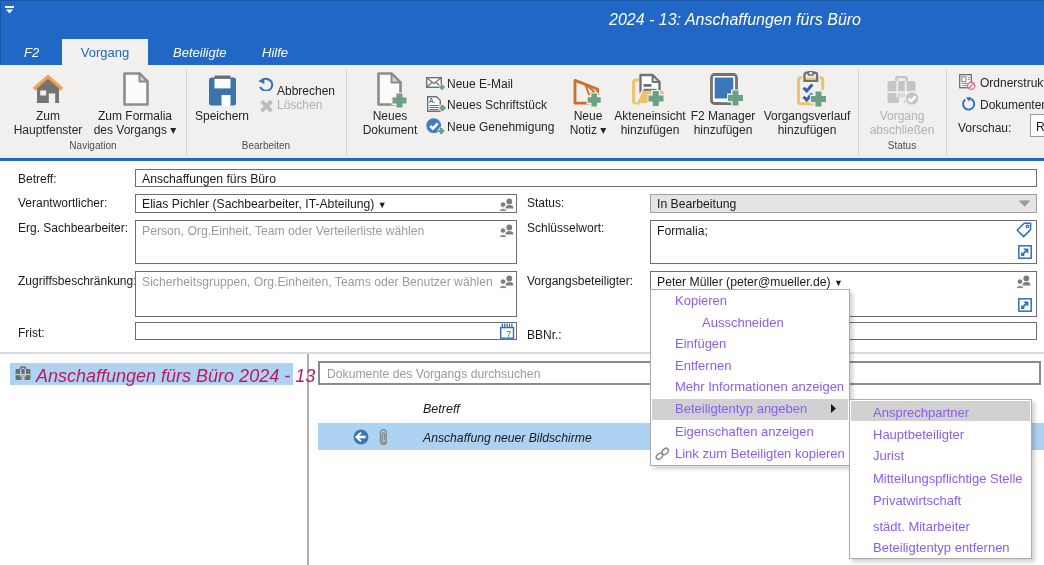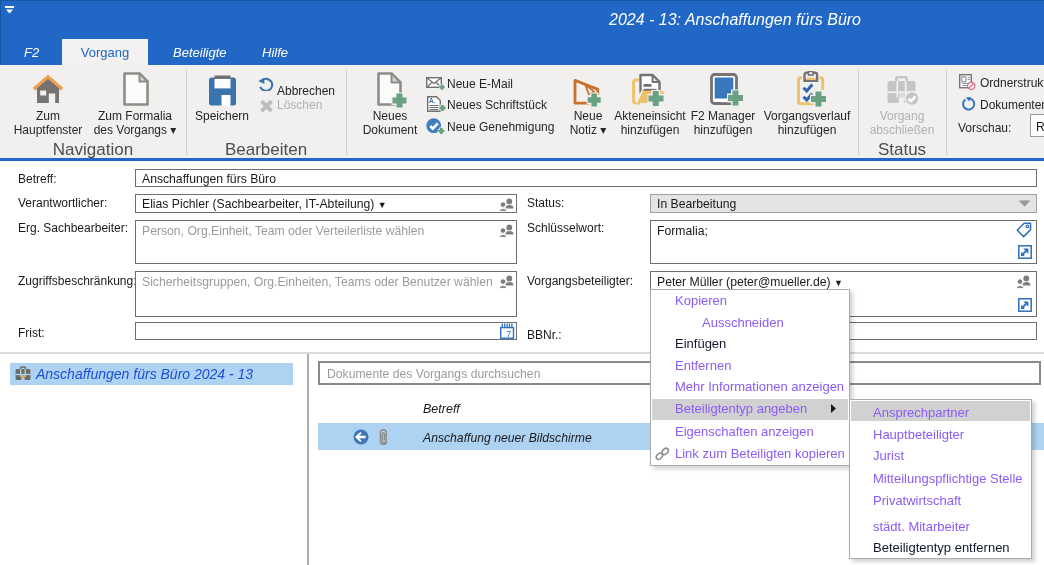--- a/index.html
+++ b/index.html
@@ -10,41 +10,41 @@
   
   #titlebar{left:0;top:0;width:1044px;height:65px;background:#2167c5;border-top:1px solid #1558a8;border-left:1px solid #1558a8;box-sizing:border-box;}
   #title{left:609px;top:12px;font-size:16px;color:#fff;}
   .tab{font-size:13px;color:#fff;top:46px;}
   #tabsel{left:62px;top:39px;width:86px;height:26px;background:#f2f1f0;}
   #tabsel span{position:absolute;left:0;right:0;top:6px;text-align:center;font-size:13px;color:#2167c5;}
   
   #ribbon{left:0;top:65px;width:1044px;height:93px;background:#f1f0ee;}
   #ribbonline{left:0;top:158px;width:1044px;height:3px;background:#2167c5;}
   .sep{position:absolute;width:1px;background:#d3d1cf;top:70px;height:85px;}
-  .glabel{position:absolute;font-size:17px;color:#4e4e4e;top:139.5px;transform:translateX(-50%);white-space:nowrap;}
+  .glabel{position:absolute;font-size:10px;color:#4e4e4e;top:139.5px;transform:translateX(-50%);white-space:nowrap;}
   .bl1{position:absolute;font-size:12px;color:#262626;top:108.5px;transform:translateX(-50%);white-space:nowrap;}
   .bl2{position:absolute;font-size:12px;color:#262626;top:122.5px;transform:translateX(-50%);white-space:nowrap;}
   .sbt{position:absolute;font-size:12px;color:#262626;white-space:nowrap;}
   .dis{color:#b1b1b1;}
   
   .lbl{position:absolute;font-size:12px;color:#1a1a1a;white-space:nowrap;}
   .inp{position:absolute;background:#fff;border:1px solid #6e6e6e;box-sizing:border-box;}
   .val{position:absolute;font-size:12.2px;color:#1a1a1a;white-space:nowrap;}
   .ph{position:absolute;font-size:12.2px;color:#9b9b9b;white-space:nowrap;}
   
   #divider{left:0;top:352px;width:1044px;height:2px;background:#d7dade;}
   #vline{left:307px;top:354px;width:2px;height:211px;background:#aeaeae;}
   #treesel{left:10px;top:363px;width:283px;height:22px;background:#aed3f2;}
   #searchbox{left:318px;top:361px;width:723px;height:24px;border:2px solid #8a8a8a;box-sizing:border-box;background:#fff;}
   #row{left:318px;top:423px;width:726px;height:27px;background:#aed3f2;}
   
   .menu{position:absolute;background:#fff;border:1px solid #ababab;box-shadow:3px 3px 4px rgba(0,0,0,0.18);box-sizing:border-box;}
   .mi{position:absolute;font-size:13px;color:#8b5cf6;white-space:nowrap;}
   .mhl{position:absolute;background:#d1d1d1;}
-  .mi.dis{color:#0f172a;}
+  .mi.dis{color:#8b5cf6;}
 </style>
 </head>
 <body>
 
 <div class="a" id="titlebar"></div>
 <svg class="a" style="left:5px;top:6px" width="10" height="9" viewBox="0 0 10 9">
   <rect x="0" y="0" width="9" height="2" fill="#fff"></rect>
   <path d="M1,3.5 h7 l-3.5,4 z" fill="#fff"></path>
 </svg>
 <div class="t" id="title">2024 - 13: Anschaffungen fürs Büro</div>
@@ -297,21 +297,21 @@
 <svg class="a" style="left:1018px;top:298px" width="14" height="14" viewBox="0 0 14 14">
   <rect x="0.8" y="0.8" width="12.4" height="12.4" fill="#fff" stroke="#2e6fbe" stroke-width="1.5"></rect>
   <path d="M4,10 L9.3,4.7" stroke="#2e6fbe" stroke-width="1.8"></path>
   <path d="M5.2,3.6 H10.4 V8.8 Z" fill="#2e6fbe"></path>
   <path d="M3,11 h3.4 v-1.4 h-2 v-2 H3 Z" fill="#2e6fbe"></path>
 </svg>
 
 <div class="a" id="divider"></div>
 <div class="a" id="vline"></div>
 <div class="a" id="treesel"></div>
-<div class="t" style="left:36px;top:367px;font-size:14px;color:#1d4ed8">Anschaffungen fürs Büro 2024 - 13</div>
+<div class="t" style="left:36px;top:367px;font-size:18px;color:#be185d">Anschaffungen fürs Büro 2024 - 13</div>
 <div class="a" id="searchbox"></div>
 <div class="ph" style="left:327px;top:367px">Dokumente des Vorgangs durchsuchen</div>
 <div class="t" style="left:423px;top:403px;font-size:12.5px;color:#1a1a1a">Betreff</div>
 <div class="a" id="row"></div>
 <div class="t" style="left:423px;top:432px;font-size:12.2px;color:#1a1a1a">Anschaffung neuer Bildschirme</div>
 
 <svg class="a" style="left:15px;top:366px" width="16" height="15" viewBox="0 0 16 15">
   <path d="M5.6,3 V2.2 a1.2,1.2 0 0 1 1.2,-1.2 h2.4 a1.2,1.2 0 0 1 1.2,1.2 V3" fill="none" stroke="#6b6b68" stroke-width="1.6"></path>
   <rect x="0.6" y="3" width="14.8" height="11" rx="1.2" fill="#6b6b68"></rect>
   <path d="M0.6,8.5 h14.8" stroke="#aed3f2" stroke-width="1.3"></path>

